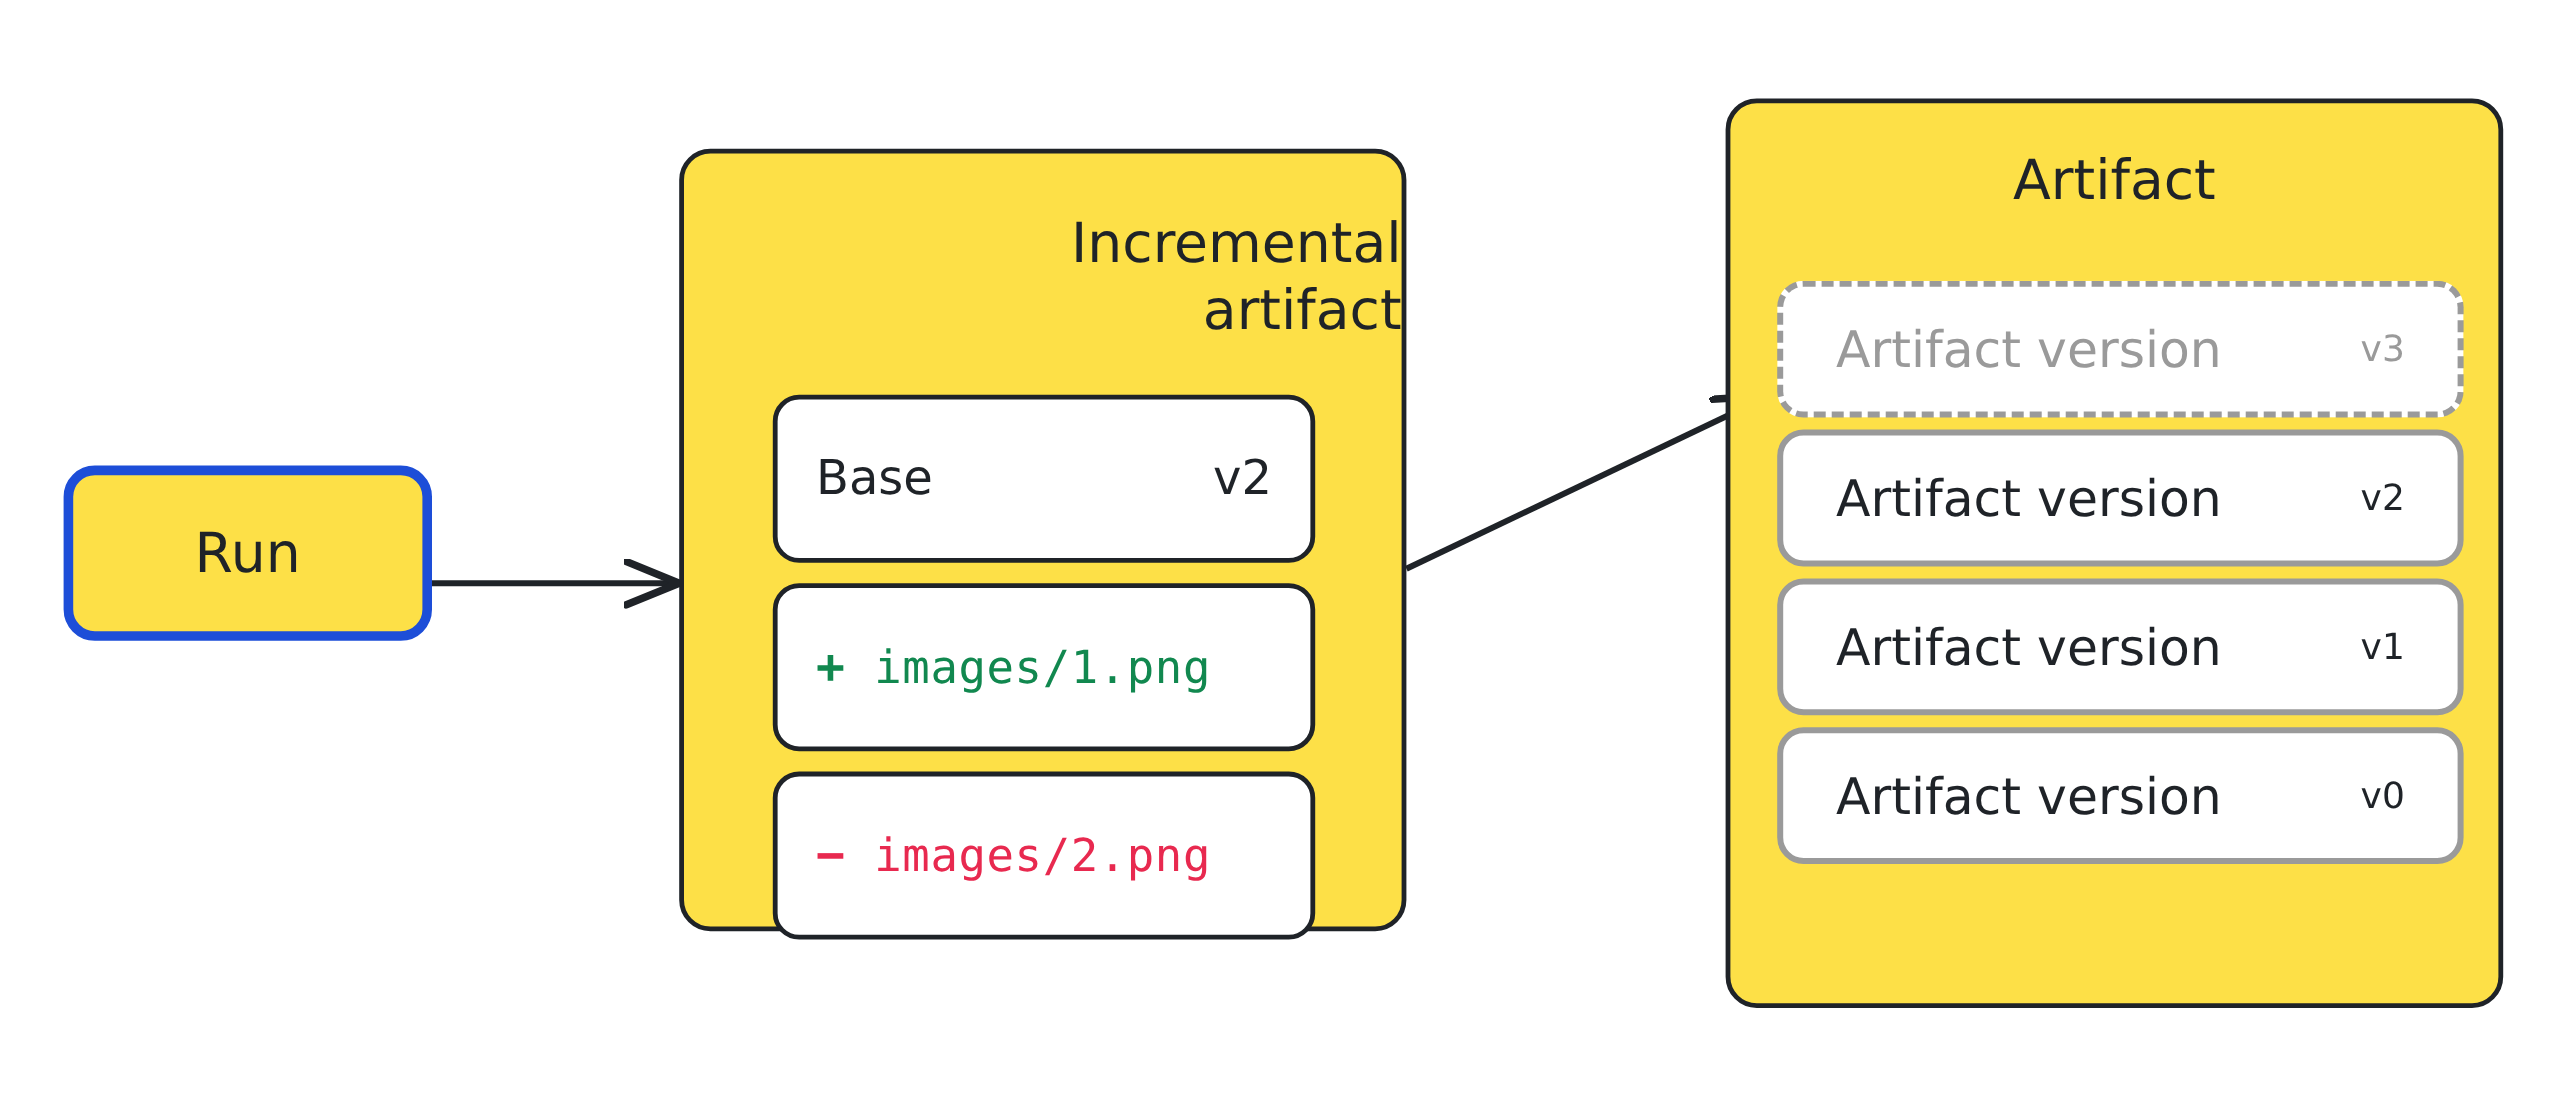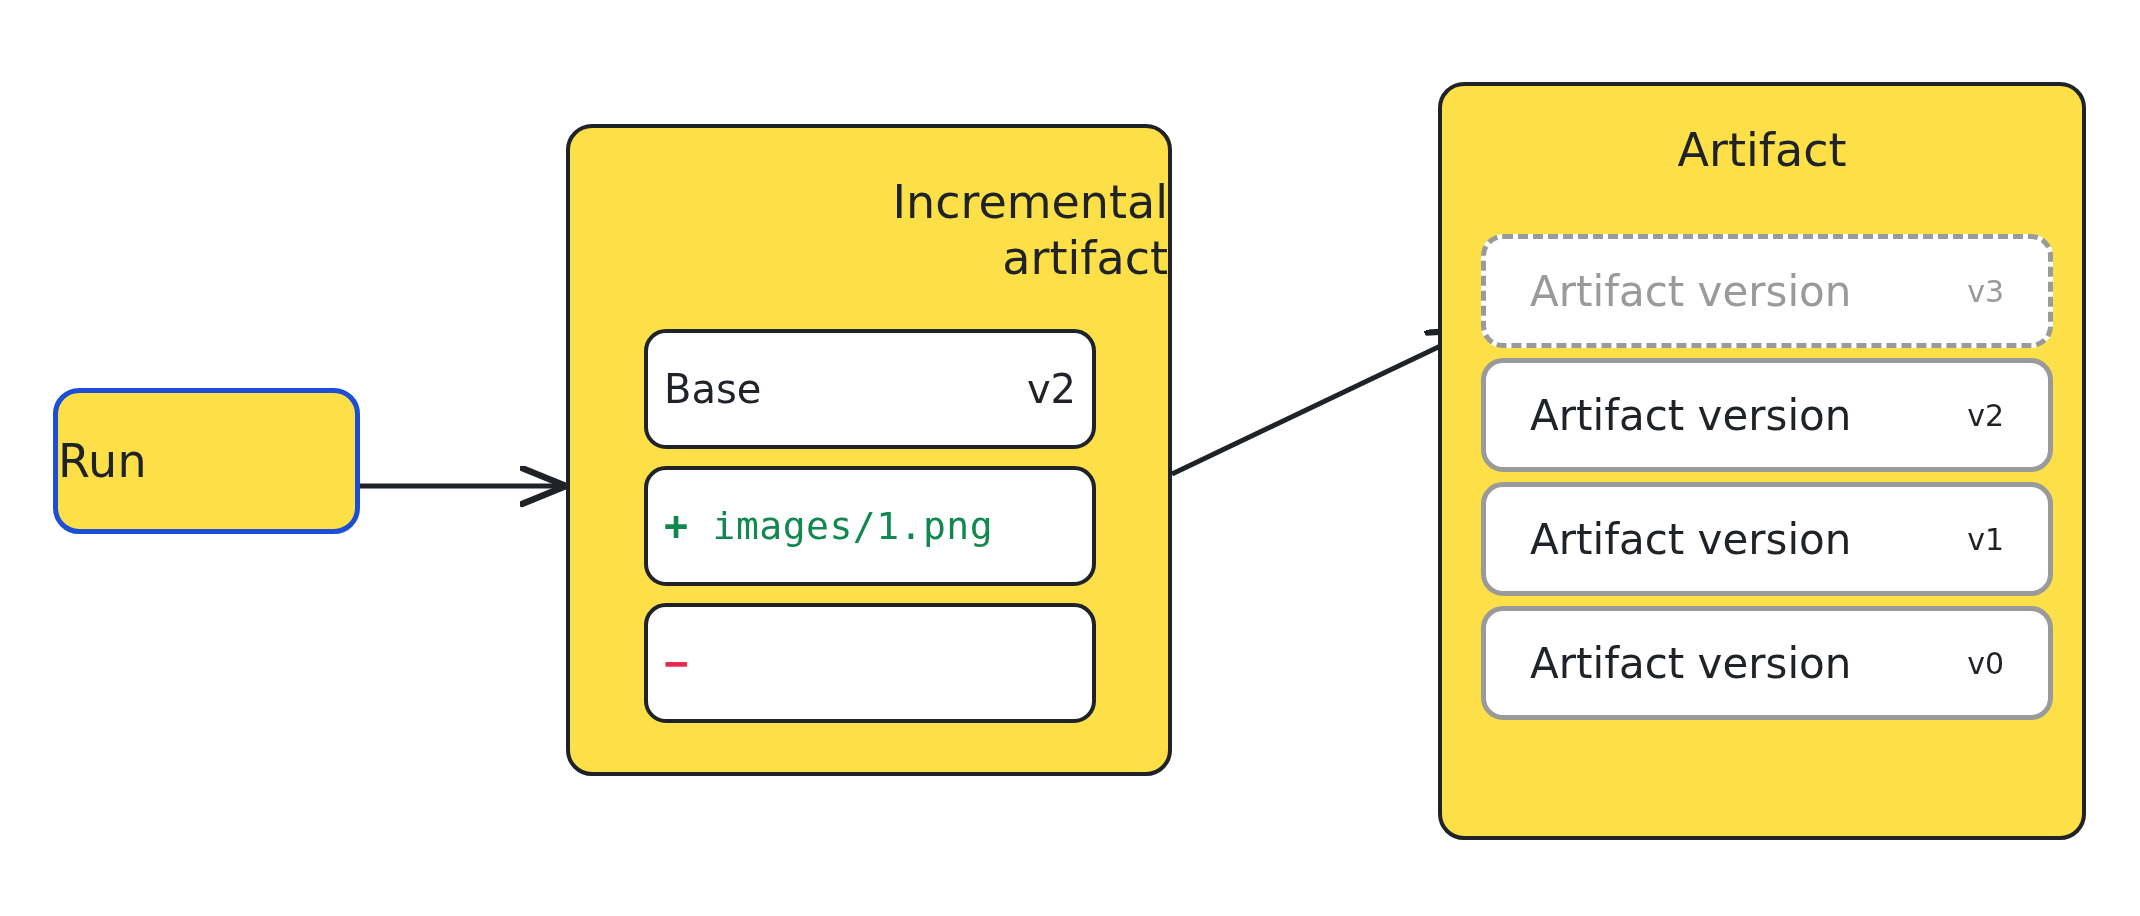--- a/index.html
+++ b/index.html
@@ -28,24 +28,25 @@
     box-sizing: border-box;
     background: #fde047;
   }
 
   
   .run-node {
     left: 53px;
     top: 388px;
     width: 307px;
     height: 146px;
-    border: 5px solid #1d4ed8;
+    border: 8px solid #1d4ed8;
     border-radius: 26px;
     display: flex;
     align-items: center;
+    justify-content: center;
   }
   .run-label {
     font-size: 46px;
     line-height: 1;
     color: #1f2328;
     letter-spacing: 0.2px;
   }
 
   
   .incr-panel {
@@ -70,27 +71,27 @@
 
   .incr-rows {
     position: absolute;
     left: 74px;
     top: 201px;
     width: 452px;
   }
   .incr-row {
     box-sizing: border-box;
     width: 452px;
-    height: 120px;
+    height: 140px;
     border: 4px solid #1f2328;
     border-radius: 22px;
     background: #ffffff;
     display: flex;
     align-items: center;
-    padding: 0 16px;
+    padding: 0 32px;
     margin-bottom: 17px;
   }
   .incr-row:last-child { margin-bottom: 0; }
 
   .row-name {
     font-size: 40px;
     color: #1f2328;
   }
   .row-version {
     margin-left: auto;
@@ -213,20 +214,21 @@
       <div class="incr-row">
         <span class="mono-row">
           <span class="sign add">+</span>
           <span class="add">images/1.png</span>
         </span>
       </div>
 
       <div class="incr-row">
         <span class="mono-row">
           <span class="sign del">−</span>
+          <span class="del">images/2.png</span>
         </span>
       </div>
 
     </div>
   </div>
 
   <div class="node artifact-panel">
     <div class="artifact-title">Artifact</div>
 
     <div class="artifact-rows">

